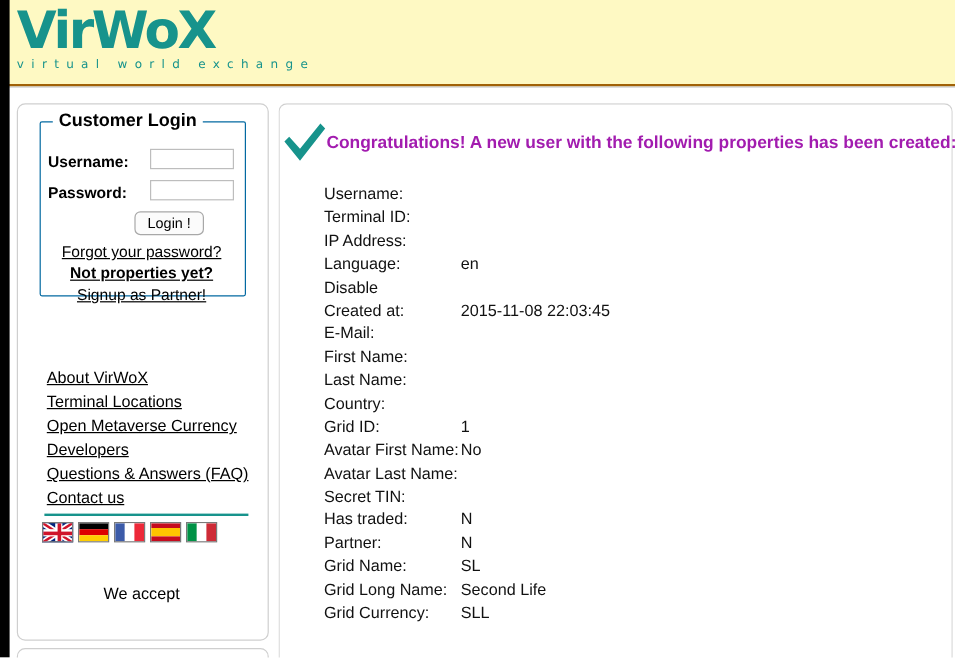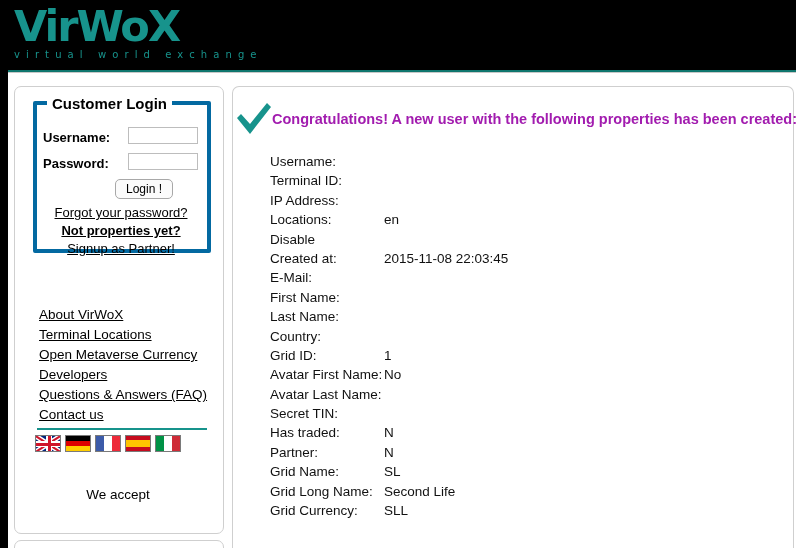--- a/index.html
+++ b/index.html
@@ -24,22 +24,22 @@
     background: #000000;
     z-index: 50;
   }
 
   
   .header {
     position: absolute;
     left: 0; top: 0;
     width: 796px;
     height: 70px;
-    background: #000000;
-    border-bottom: 2px solid #0f766e;
+    background: #fef9c3;
+    border-bottom: 2px solid #a16207;
   }
   .header-rule2 {
     position: absolute;
     left: 0; top: 72px;
     width: 796px;
     height: 1px;
     background: #c8c8c8;
   }
   .logo {
     position: absolute;
@@ -93,21 +93,21 @@
     border-bottom: none;
   }
 
   
   .login-fieldset {
     position: absolute;
     left: 18px;
     top: 14px;
     width: 170px;
     height: 144px;
-    border: 4px solid #0369a1;
+    border: 1px solid #0369a1;
     border-radius: 2px;
   }
   .login-legend {
     position: absolute;
     left: 10px;
     top: -10px;
     background: #ffffff;
     padding: 0 5px;
     font-size: 15px;
     font-weight: bold;
@@ -428,21 +428,21 @@
   </div>
   <div class="prop-row">
     <span class="prop-label">Terminal ID:</span>
     <span class="prop-value"></span>
   </div>
   <div class="prop-row">
     <span class="prop-label">IP Address:</span>
     <span class="prop-value"></span>
   </div>
   <div class="prop-row">
-    <span class="prop-label">Locations:</span>
+    <span class="prop-label">Language:</span>
     <span class="prop-value">en</span>
   </div>
   <div class="prop-row clipped">
     <span class="prop-label">Disable</span>
     <span class="prop-value"></span>
   </div>
   <div class="prop-row">
     <span class="prop-label">Created at:</span>
     <span class="prop-value">2015-11-08 22:03:45</span>
   </div>

